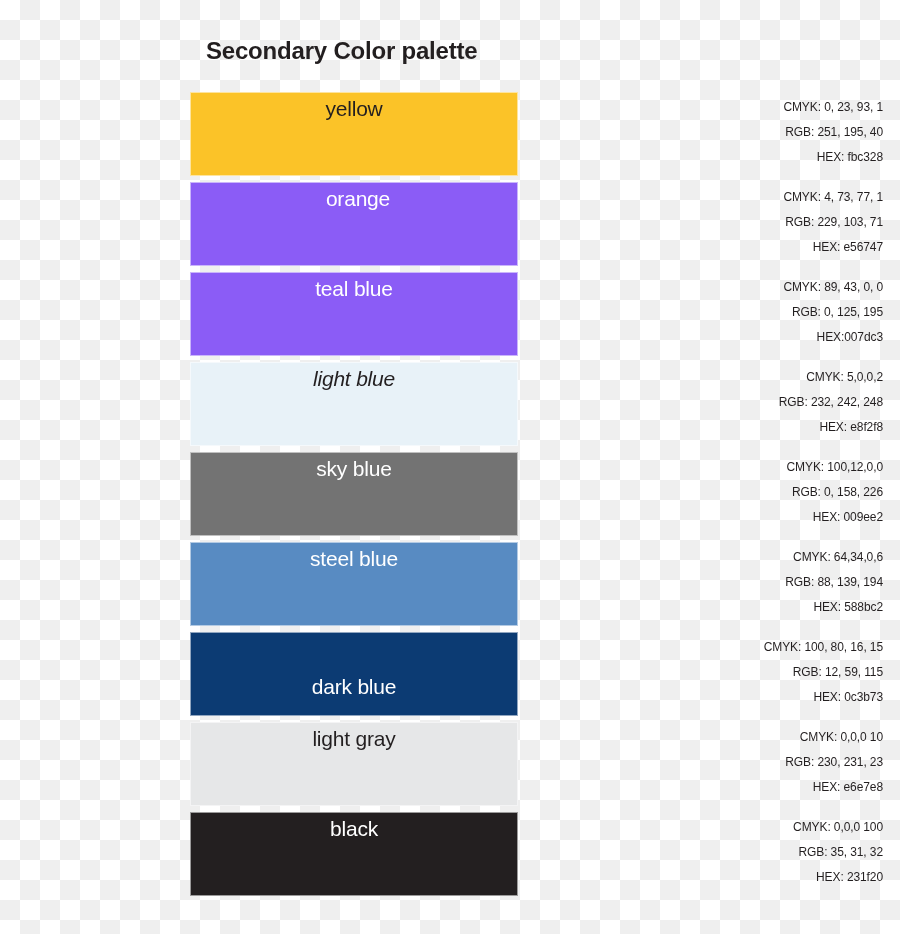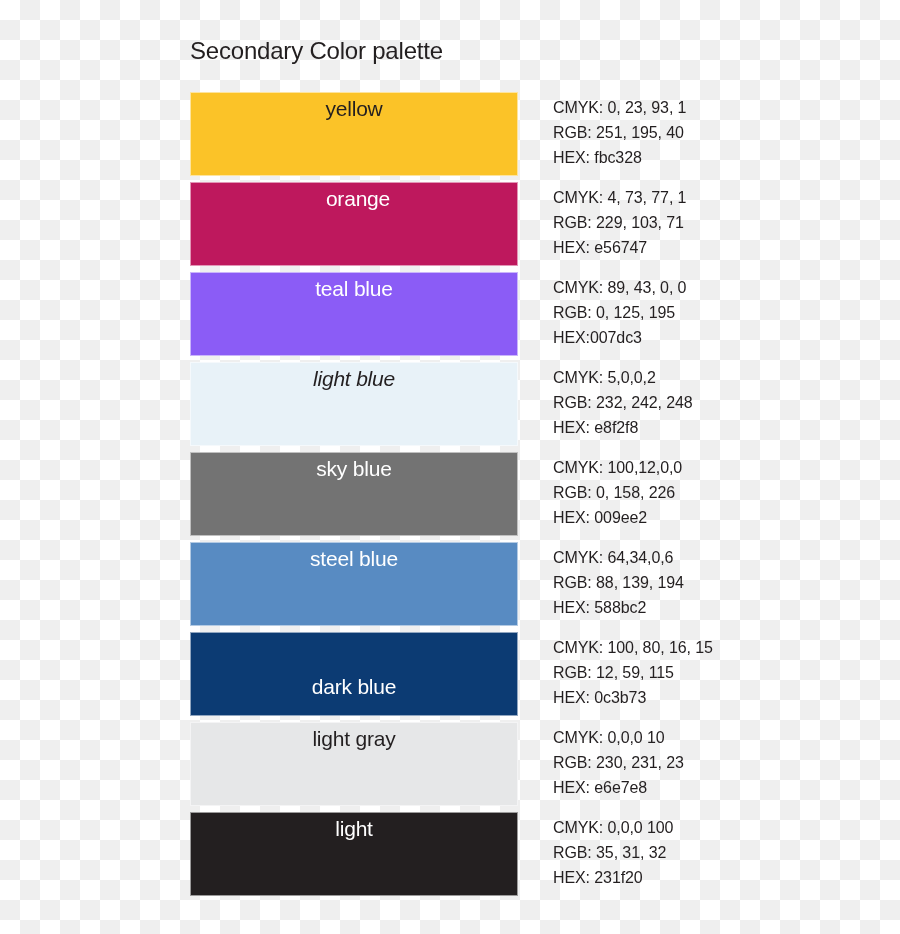--- a/index.html
+++ b/index.html
@@ -22,24 +22,24 @@
   }
 
   #palette-root {
     position: relative;
     width: 900px;
     height: 934px;
   }
 
   #page-title {
     position: absolute;
-    left: 190px;
+    left: 206px;
     top: 37px;
     font-size: 24px;
-    font-weight: normal;
+    font-weight: bold;
     letter-spacing: -0.2px;
     color: #231f20;
     white-space: nowrap;
   }
 
   .palette-row {
     position: absolute;
     left: 0;
     width: 900px;
     height: 84px;
@@ -66,25 +66,26 @@
   }
 
   .spec-block {
     position: absolute;
     left: 553px;
     top: 3px;
     width: 330px;
   }
 
   .spec-line {
-    font-size: 16px;
+    font-size: 12px;
     line-height: 25px;
     color: #231f20;
     letter-spacing: -0.1px;
     white-space: nowrap;
+    text-align: right;
   }
 </style>
 </head>
 <body>
 
 <div id="palette-root">
 
   <div id="page-title">Secondary Color palette</div>
 
   <div id="rows-container">
@@ -92,21 +93,21 @@
         <div class="swatch" style="background: rgb(251, 195, 40);">
           <div class="swatch-label" style="color: rgb(35, 31, 32);">yellow</div>
         </div>
         <div class="spec-block">
           <div class="spec-line">CMYK: 0, 23, 93, 1</div>
           <div class="spec-line">RGB: 251, 195, 40</div>
           <div class="spec-line">HEX: fbc328</div>
         </div>
       </div>
       <div class="palette-row" style="top: 182px;">
-        <div class="swatch" style="background: #be185d; padding-left: 8px;">
+        <div class="swatch" style="background: #8b5cf6; padding-left: 8px;">
           <div class="swatch-label" style="color: rgb(255, 255, 255);">orange</div>
         </div>
         <div class="spec-block">
           <div class="spec-line">CMYK: 4, 73, 77, 1</div>
           <div class="spec-line">RGB: 229, 103, 71</div>
           <div class="spec-line">HEX: e56747</div>
         </div>
       </div>
       <div class="palette-row" style="top: 272px;">
         <div class="swatch" style="background: #8b5cf6;">
@@ -163,21 +164,21 @@
           <div class="swatch-label" style="color: rgb(35, 31, 32);">light gray</div>
         </div>
         <div class="spec-block">
           <div class="spec-line">CMYK: 0,0,0 10</div>
           <div class="spec-line">RGB: 230, 231, 23</div>
           <div class="spec-line">HEX: e6e7e8</div>
         </div>
       </div>
       <div class="palette-row" style="top: 812px;">
         <div class="swatch" style="background: rgb(35, 31, 32);">
-          <div class="swatch-label" style="color: rgb(255, 255, 255);">light</div>
+          <div class="swatch-label" style="color: rgb(255, 255, 255);">black</div>
         </div>
         <div class="spec-block">
           <div class="spec-line">CMYK: 0,0,0 100</div>
           <div class="spec-line">RGB: 35, 31, 32</div>
           <div class="spec-line">HEX: 231f20</div>
         </div>
       </div>
     </div>
 
 </div>

